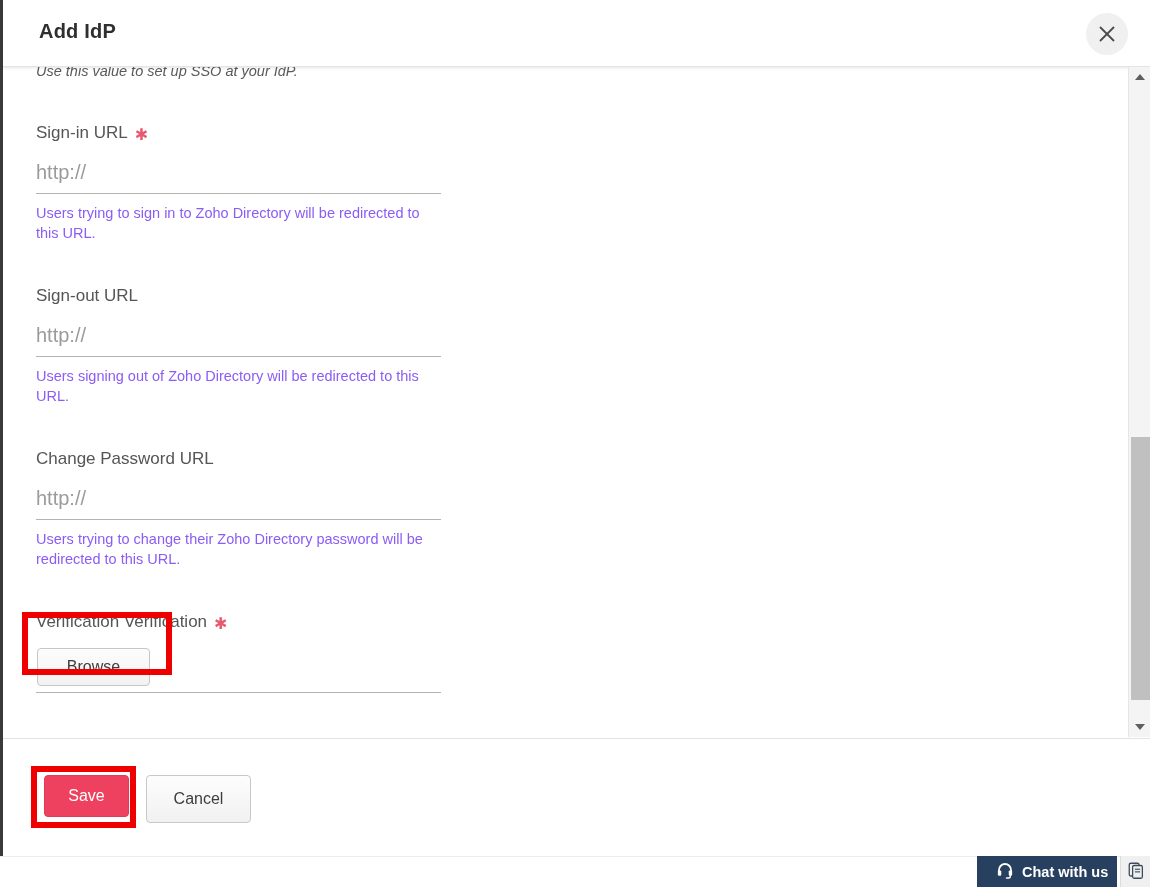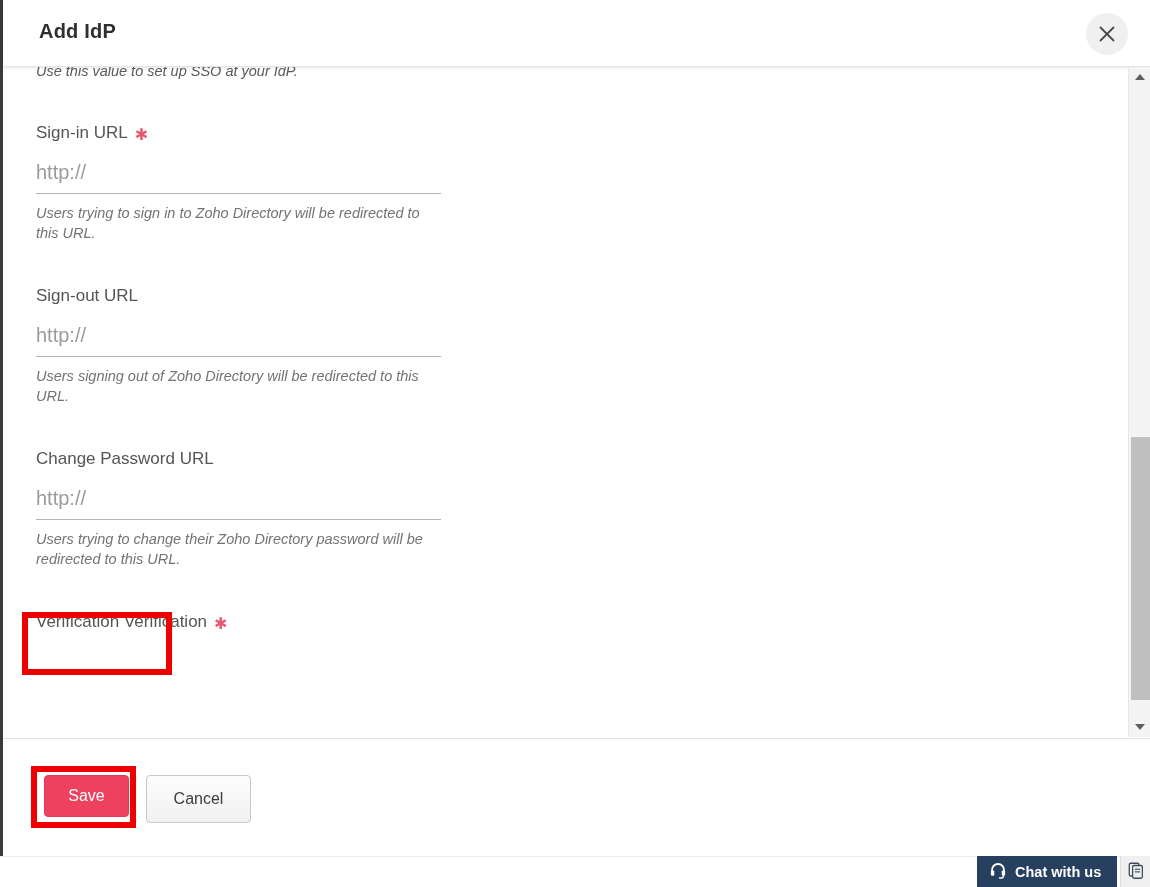--- a/index.html
+++ b/index.html
@@ -101,23 +101,22 @@
     font-family: "Liberation Sans", sans-serif;
     font-size: 20px;
     color: #333;
     padding: 6px 0 9px 0;
     margin-top: 12px;
     display: block;
   }
   .field-input::placeholder { color: #9b9b9b; }
 
   .field-hint {
-    font-style: italic;
     font-size: 14.5px;
-    color: #737373;
+    color: #8b5cf6;
     line-height: 1.38;
     margin-top: 9px;
     width: 400px;
   }
 
   
   .cert-row {
     position: relative;
     margin-top: 14px;
     width: 405px;
@@ -216,21 +215,21 @@
 
   
   .chat-bar {
     position: absolute;
     left: 977px; top: 856px;
     width: 140px; height: 31px;
     background: #27405f;
     display: flex;
     align-items: center;
     gap: 8px;
-    padding-left: 12px;
+    padding-left: 19px;
     cursor: pointer;
     z-index: 50;
   }
   .chat-label {
     color: #ffffff;
     font-size: 14.5px;
     font-weight: bold;
     white-space: nowrap;
   }
   .chat-side {
@@ -298,20 +297,23 @@
         </div>
         <input class="field-input" type="text" placeholder="http://" style="">
         <div class="field-hint">Users trying to change their Zoho Directory password will be redirected to this URL.</div>
       </div>
 
       <div class="field-group" style="margin-top:43px;">
         <div class="field-label">
           <span>Verification Verification</span>
           <span class="req-star">✱</span>
         </div>
+        <div class="cert-row">
+          <button class="browse-btn">Browse</button>
+        </div>
       </div>
 
     </div>
   </div>
 
   <div class="scrollbar">
     <div class="sb-arrow up">
         <i></i>
       </div>
     <div class="sb-thumb"></div>

